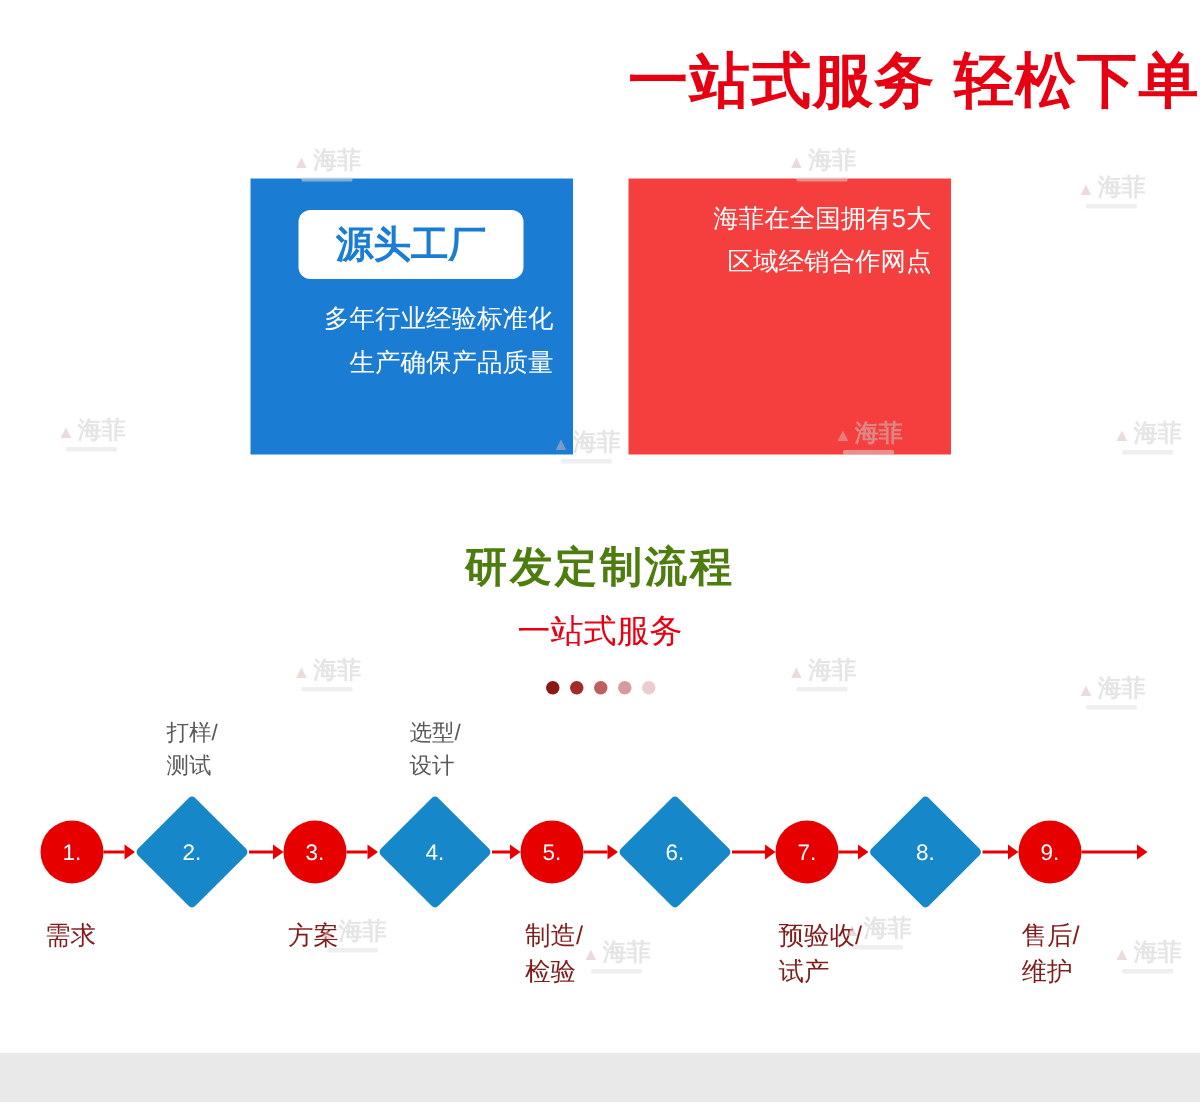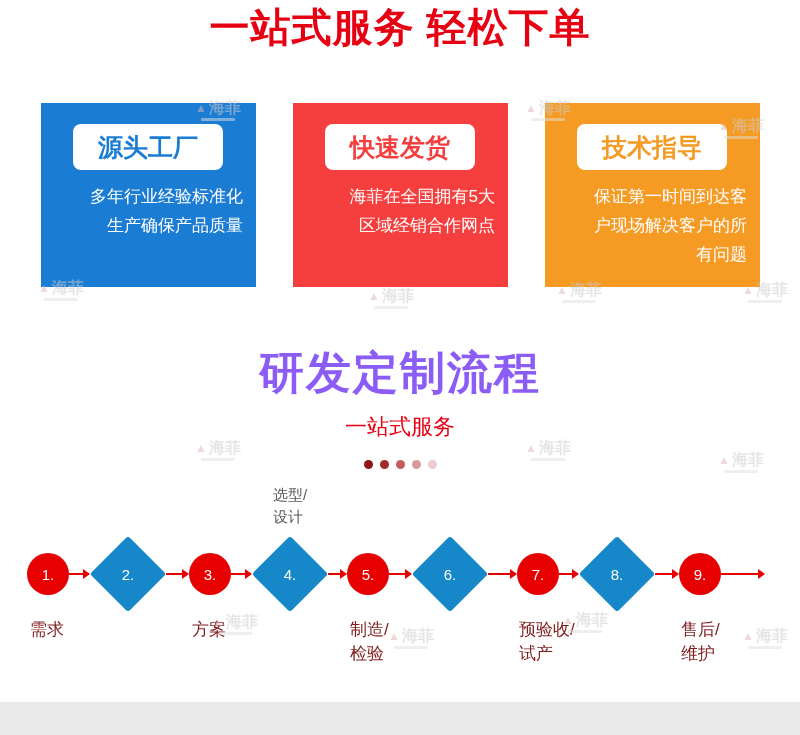--- a/index.html
+++ b/index.html
@@ -1,33 +1,33 @@
 <!DOCTYPE html>
 <html><head>
 <meta charset="utf-8">
 <style>
   * { box-sizing: border-box; }
   html,body { margin:0; padding:0; background:#ffffff; }
   body { font-family:"Liberation Sans","DejaVu Sans",sans-serif; }
   .page { position:relative; width:800px; height:735px; margin:0 auto; background:#ffffff; overflow:hidden; }
 
   
-  .hero { text-align:center; }
+  .hero { text-align:right; padding-top:26px; }
   .hero-title { font-size:40px; font-weight:bold; color:#e60012; letter-spacing:1px; }
   .hero-sub { font-size:21px; color:#3d3d3d; margin-top:13px; }
 
   
-  .cards { display:flex; justify-content:center; gap:37px; margin-top:48px; }
+  .cards { display:flex; justify-content:center; gap:37px; margin-top:38px; }
   .card { width:215px; height:184px; text-align:center; color:#fff; }
   .pill { width:150px; height:46px; margin:21px auto 0; background:#ffffff; border-radius:8px;
           font-size:25px; font-weight:bold; line-height:46px; }
   .card-body { margin:13px auto 0; width:190px; font-size:17px; line-height:1.7; white-space:pre-line;text-align:right; }
 
   
-  .proc-title { margin-top:56px; text-align:center; font-size:45px; font-weight:bold; color:#8b5cf6; letter-spacing:2px; }
+  .proc-title { margin-top:56px; text-align:center; font-size:28px; font-weight:bold; color:#4d7c0f; letter-spacing:2px; }
   .proc-sub { margin-top:9px; text-align:center; font-size:22px; color:#e60012; }
   .dots { margin-top:18px; display:flex; justify-content:center; gap:7px; }
   .dot { width:9px; height:9px; border-radius:50%; }
 
   
   .flow { position:relative; margin-top:8px; height:196px; }
   .circle { position:absolute; top:76px; width:42px; height:42px; border-radius:50%; color:#fff;
             font-size:15px; display:flex; align-items:center; justify-content:center; }
   .diamond { position:absolute; top:70px; width:54px; height:54px; transform:rotate(45deg); border-radius:3px; }
   .diamond span { position:absolute; inset:0; transform:rotate(-45deg); color:#fff; font-size:15px;
@@ -56,45 +56,40 @@
     <div class="hero-title">一站式服务 轻松下单</div>
   </div>
 
   <div class="cards">
     <div class="card" style="background: rgb(27, 124, 212);">
       <div class="pill" style="color: rgb(27, 124, 212);">源头工厂</div>
       <div class="card-body">多年行业经验标准化
 生产确保产品质量</div>
     </div>
     <div class="card" style="background: rgb(245, 62, 62);">
-      <div class="pill" style="color: rgb(245, 62, 62);">快速发货</div>
       <div class="card-body">海菲在全国拥有5大
 区域经销合作网点</div>
-    </div>
-    <div class="card" style="background: rgb(245, 154, 35);">
-      <div class="pill" style="color: rgb(245, 154, 35);">技术指导</div>
-      <div class="card-body">保证第一时间到达客
-户现场解决客户的所
-有问题</div>
     </div>
   </div>
 
   <div class="proc-title">研发定制流程</div>
   <div class="proc-sub">一站式服务</div>
 
   <div class="dots">
     <span class="dot" style="background: rgb(142, 22, 22);"></span>
     <span class="dot" style="background: rgb(165, 42, 42);"></span>
     <span class="dot" style="background: rgb(192, 94, 94);"></span>
     <span class="dot" style="background: rgb(216, 154, 154);"></span>
     <span class="dot" style="background: rgb(236, 204, 206);"></span>
   </div>
 
   <div class="flow">
 
+    <div class="lbl-above" style="left:111px">打样/
+测试</div>
     <div class="lbl-above" style="left:273px">选型/
 设计</div>
 
     <div class="arrow" style="left:69px;width:14px"></div>
     <div class="arrow" style="left:166px;width:16px"></div>
     <div class="arrow" style="left:231px;width:14px"></div>
     <div class="arrow" style="left:328px;width:12px"></div>
     <div class="arrow" style="left:389px;width:16px"></div>
     <div class="arrow" style="left:488px;width:22px"></div>
     <div class="arrow" style="left:559px;width:13px"></div>

